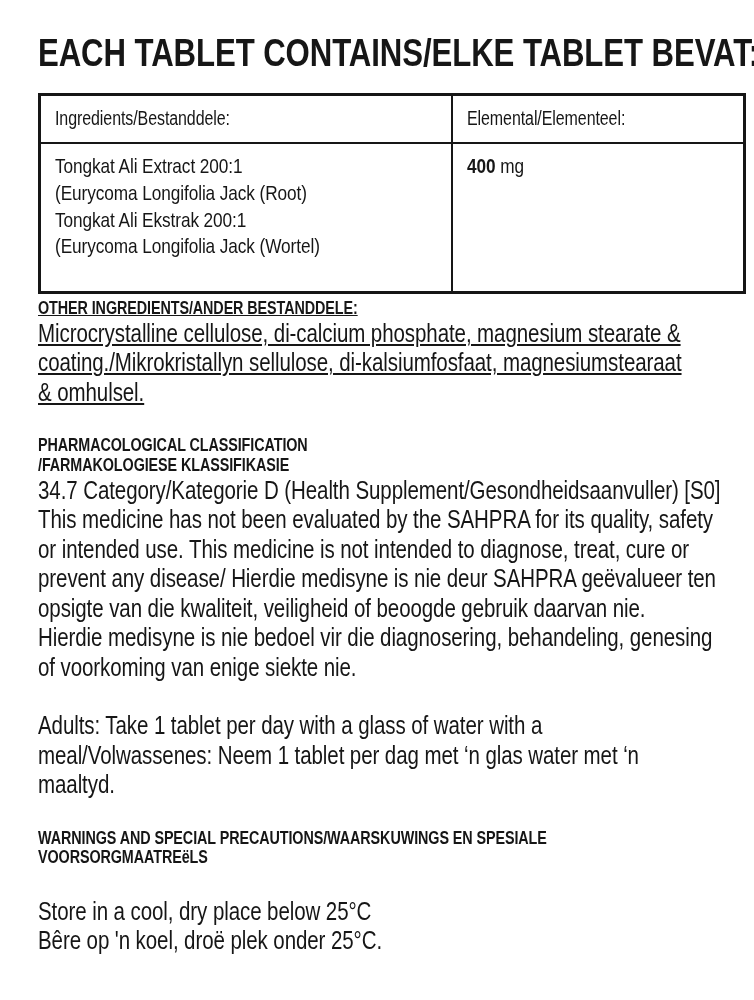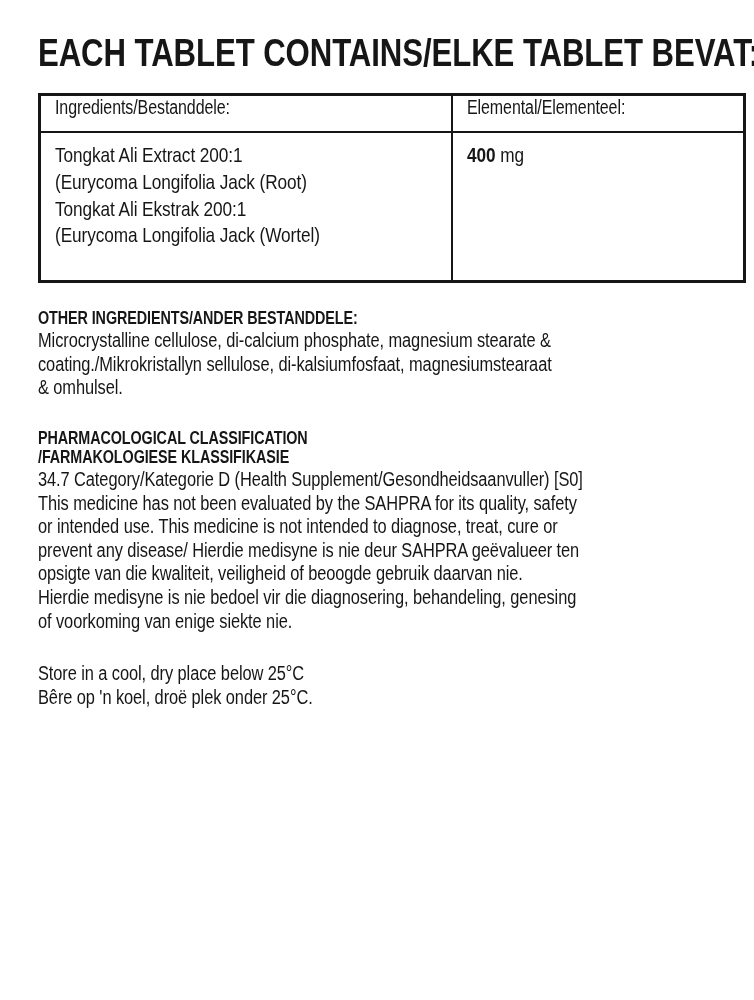--- a/index.html
+++ b/index.html
@@ -68,41 +68,41 @@
     white-space: nowrap;
   }
   .amount {
     font-size: 21px;
     line-height: 1.27;
     white-space: nowrap;
   }
   .amount .num { font-weight: bold; }
   .amount .unit { font-weight: normal; }
 
-  .row-head td { padding-top: 0; padding-bottom: 12px; }
+  .row-head td { padding-top: 11px; padding-bottom: 12px; }
   .row-body td { height: 128px; }
 
   
   .section { margin-top: 29px; }
 
   .sec-head {
     font-size: 17.5px;
     font-weight: bold;
     line-height: 1.12;
     letter-spacing: 0px;
   }
   .sec-body {
-    font-size: 20px;
+    font-size: 25px;
     font-weight: normal;
     line-height: 1.18;
   }
   .sec-body .ln { display: block; white-space: nowrap; }
   .sec-head .ln { display: block; white-space: nowrap; }
 
-  #first-section { margin-top: 26px; }
+  #first-section { margin-top: 5px; text-decoration: underline; }
 </style>
 </head>
 <body>
 
 <div id="label">
 
   <h1 class="main-title">
     <span class="cond">EACH TABLET CONTAINS/ELKE TABLET BEVAT:</span>
   </h1>
 
@@ -151,23 +151,32 @@
       <span class="ln cond">This medicine has not been evaluated by the SAHPRA for its quality, safety</span>
       <span class="ln cond">or intended use. This medicine is not intended to diagnose, treat, cure or</span>
       <span class="ln cond">prevent any disease/ Hierdie medisyne is nie deur SAHPRA geëvalueer ten</span>
       <span class="ln cond">opsigte van die kwaliteit, veiligheid of beoogde gebruik daarvan nie.</span>
       <span class="ln cond">Hierdie medisyne is nie bedoel vir die diagnosering, behandeling, genesing</span>
       <span class="ln cond">of voorkoming van enige siekte nie.</span>
     </div>
   </div>
 
   <div class="section">
+    <div class="sec-body">
+      <span class="ln cond">Adults: Take 1 tablet per day with a glass of water with a</span>
+      <span class="ln cond">meal/Volwassenes: Neem 1 tablet per dag met ‘n glas water met ‘n</span>
+      <span class="ln cond">maaltyd.</span>
+    </div>
   </div>
 
   <div class="section">
+    <div class="sec-head">
+      <span class="ln cond">WARNINGS AND SPECIAL PRECAUTIONS/WAARSKUWINGS EN SPESIALE</span>
+      <span class="ln cond">VOORSORGMAATREëLS</span>
+    </div>
   </div>
 
   <div class="section">
     <div class="sec-body">
       <span class="ln cond">Store in a cool, dry place below 25°C</span>
       <span class="ln cond">Bêre op 'n koel, droë plek onder 25°C.</span>
     </div>
   </div>
 
 </div>

